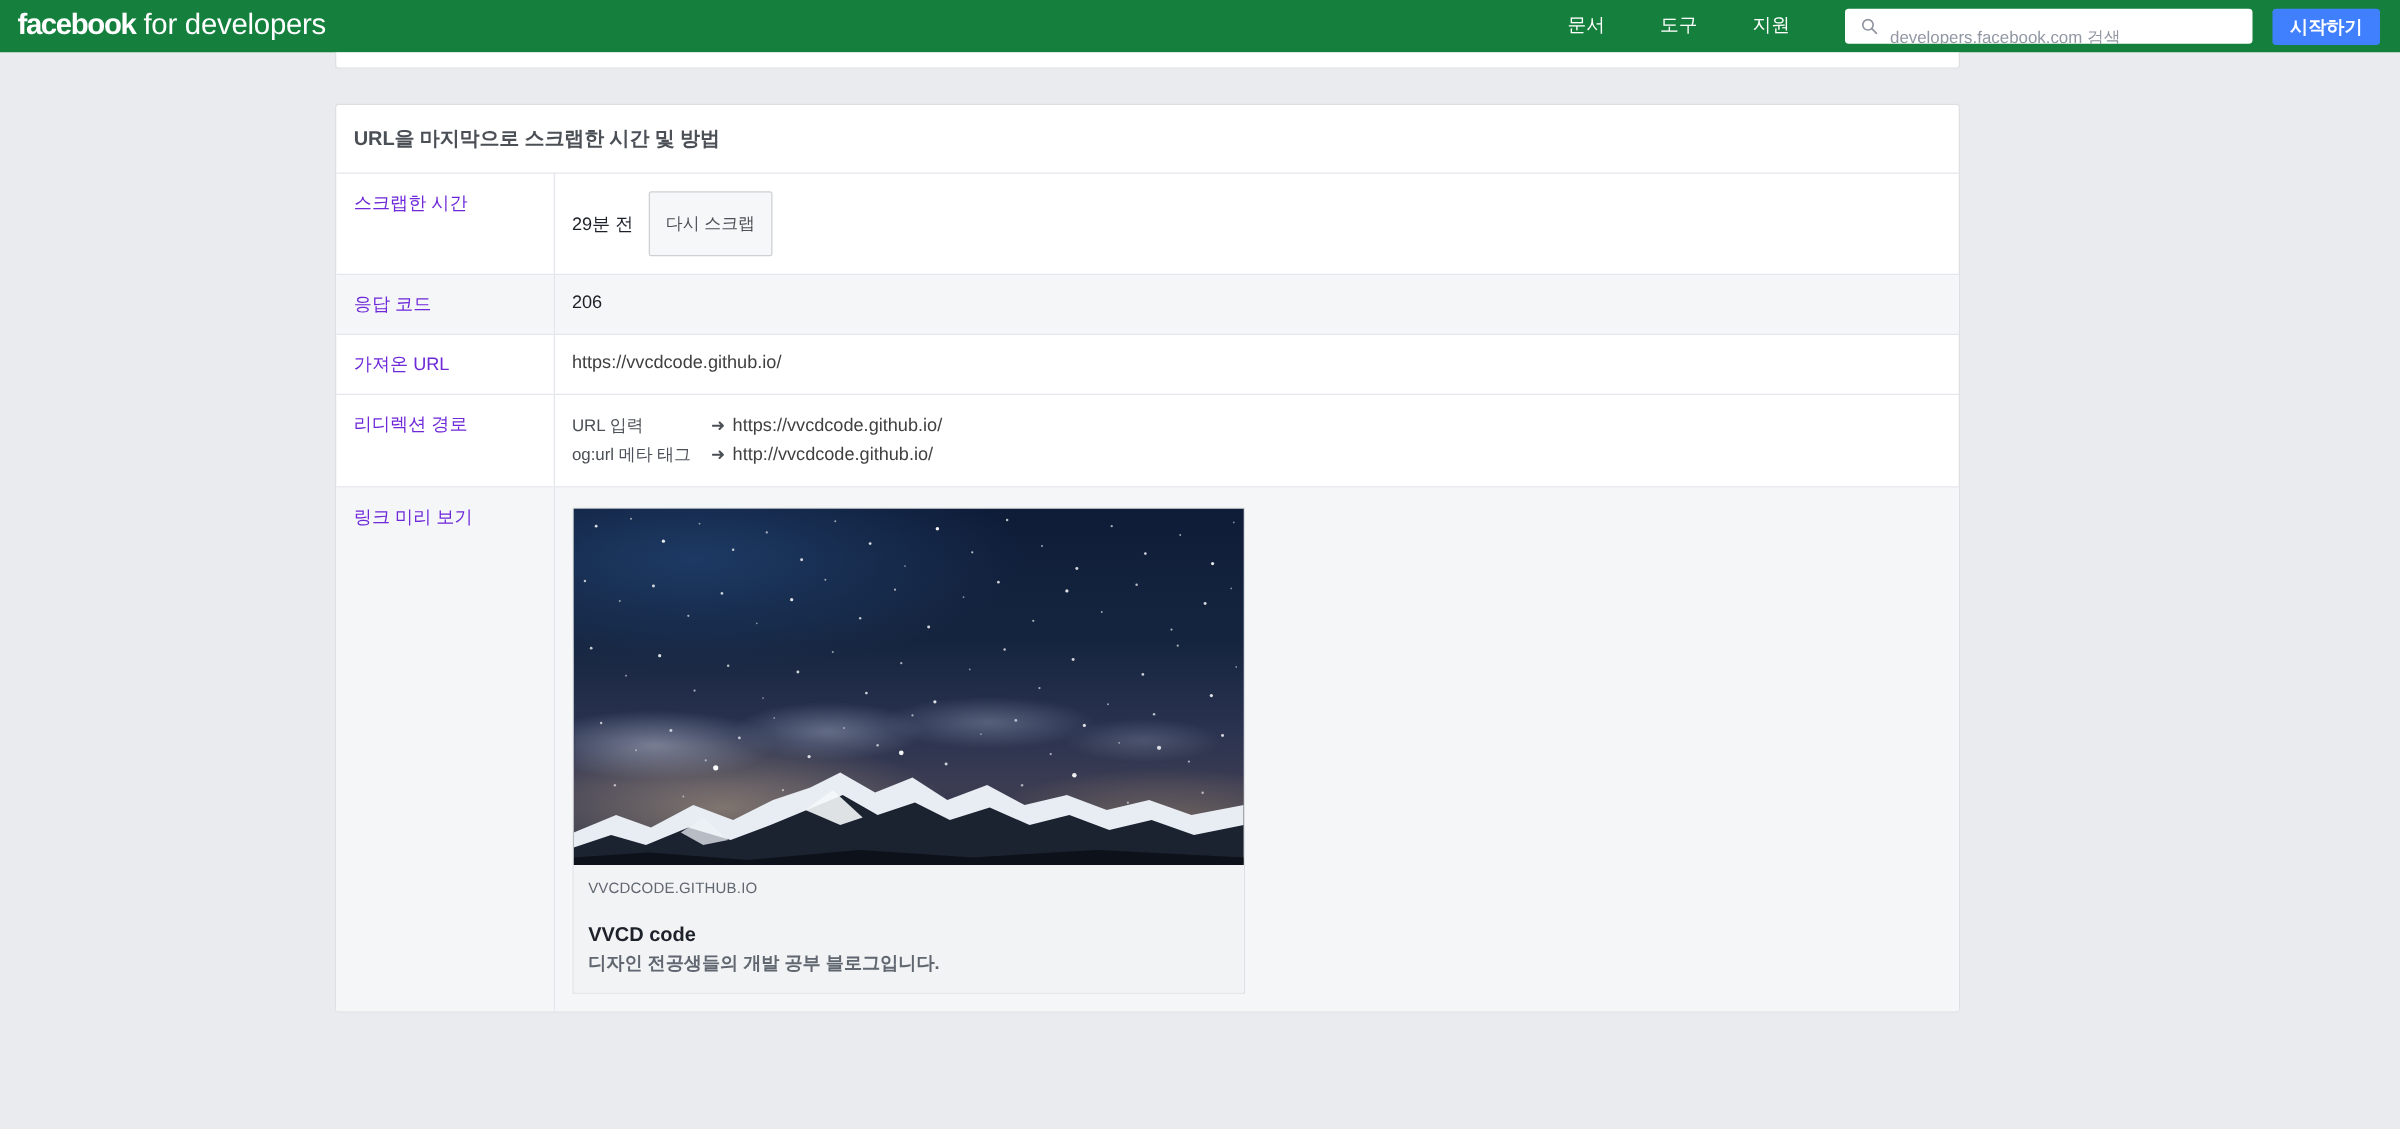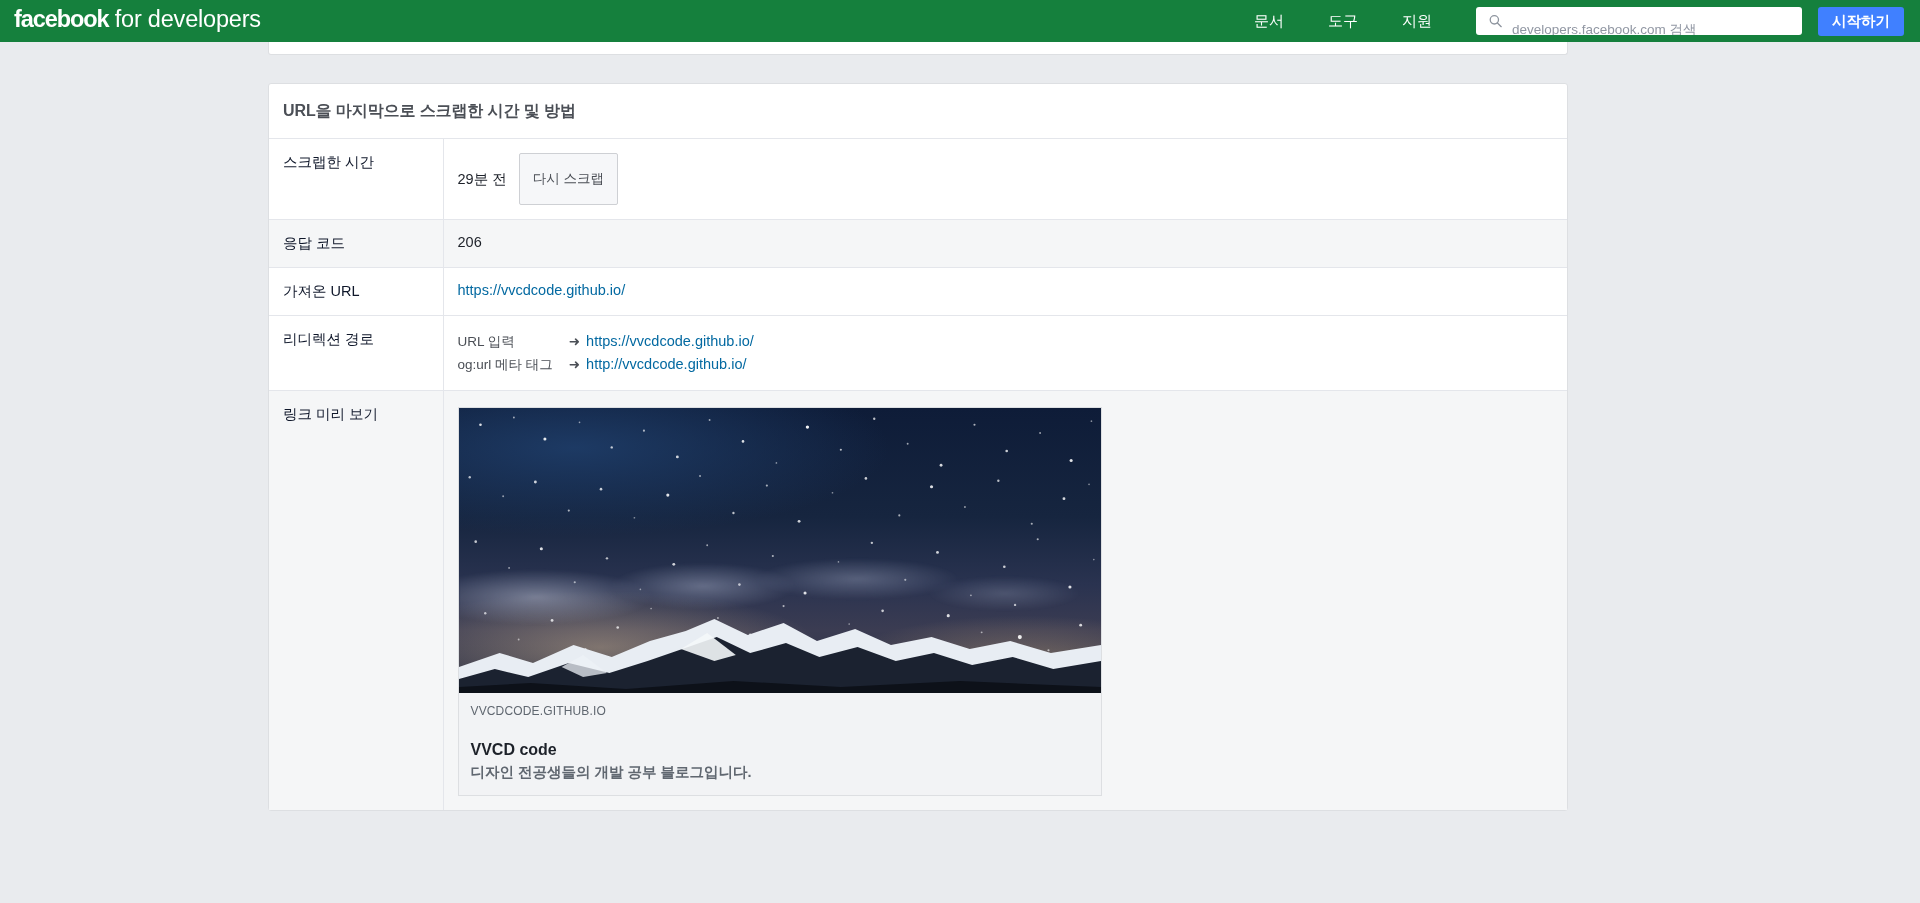--- a/index.html
+++ b/index.html
@@ -141,28 +141,28 @@
   .dtable tr:last-child { border-bottom: none; }
   .dtable tr.alt { background: #f5f6f7; }
   .dtable td {
     vertical-align: top;
     font-size: 14.5px;
     color: #4b4f56;
     padding: 14px 12px 14px 12px;
   }
   .dtable td.key {
     width: 174px;
-    color: #0f172a;
+    color: #6d28d9;
     border-right: 1px solid #e4e6eb;
     padding-left: 14px;
   }
   .dtable td.val { padding-left: 14px; color: #1d2129; }
   .val-line { line-height: 1.45; }
   a.link {
-    color: #0369a1;
+    color: #404040;
     text-decoration: none;
     font-size: 14.5px;
     cursor: pointer;
   }
 
   .row-inline {
     display: flex;
     align-items: center;
     gap: 12px;
   }
@@ -189,21 +189,21 @@
     font-size: 13.5px;
     line-height: 1.55;
     color: #4b4f56;
     white-space: nowrap;
   }
   .redirect-label { padding-right: 16px; }
   .redirect-arrow { padding-right: 6px; color: #4b4f56; }
 
   
   .preview-card {
-    width: 644px;
+    width: 538px;
     border: 1px solid #dddfe2;
     background: #fff;
     margin-top: 2px;
   }
   .preview-img {
     width: 100%;
     height: 285px;
     display: block;
     position: relative;
     overflow: hidden;

